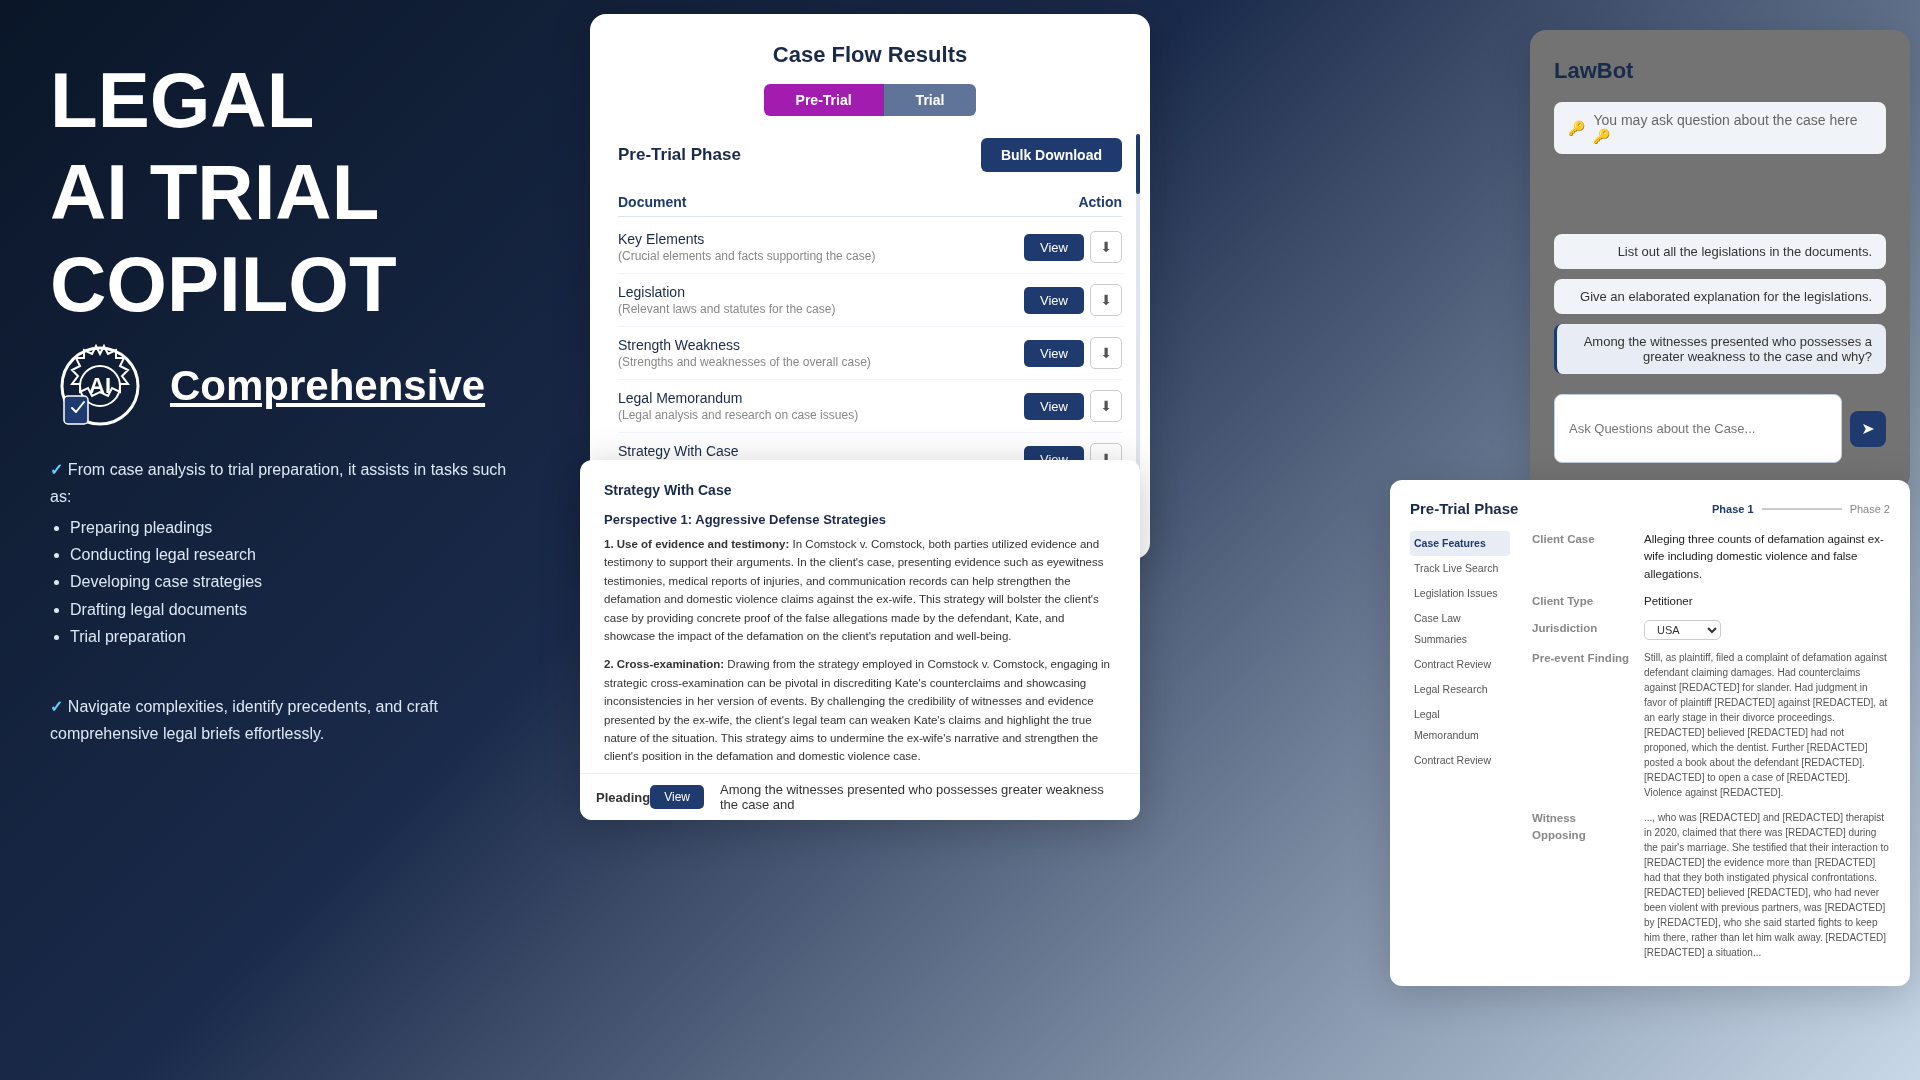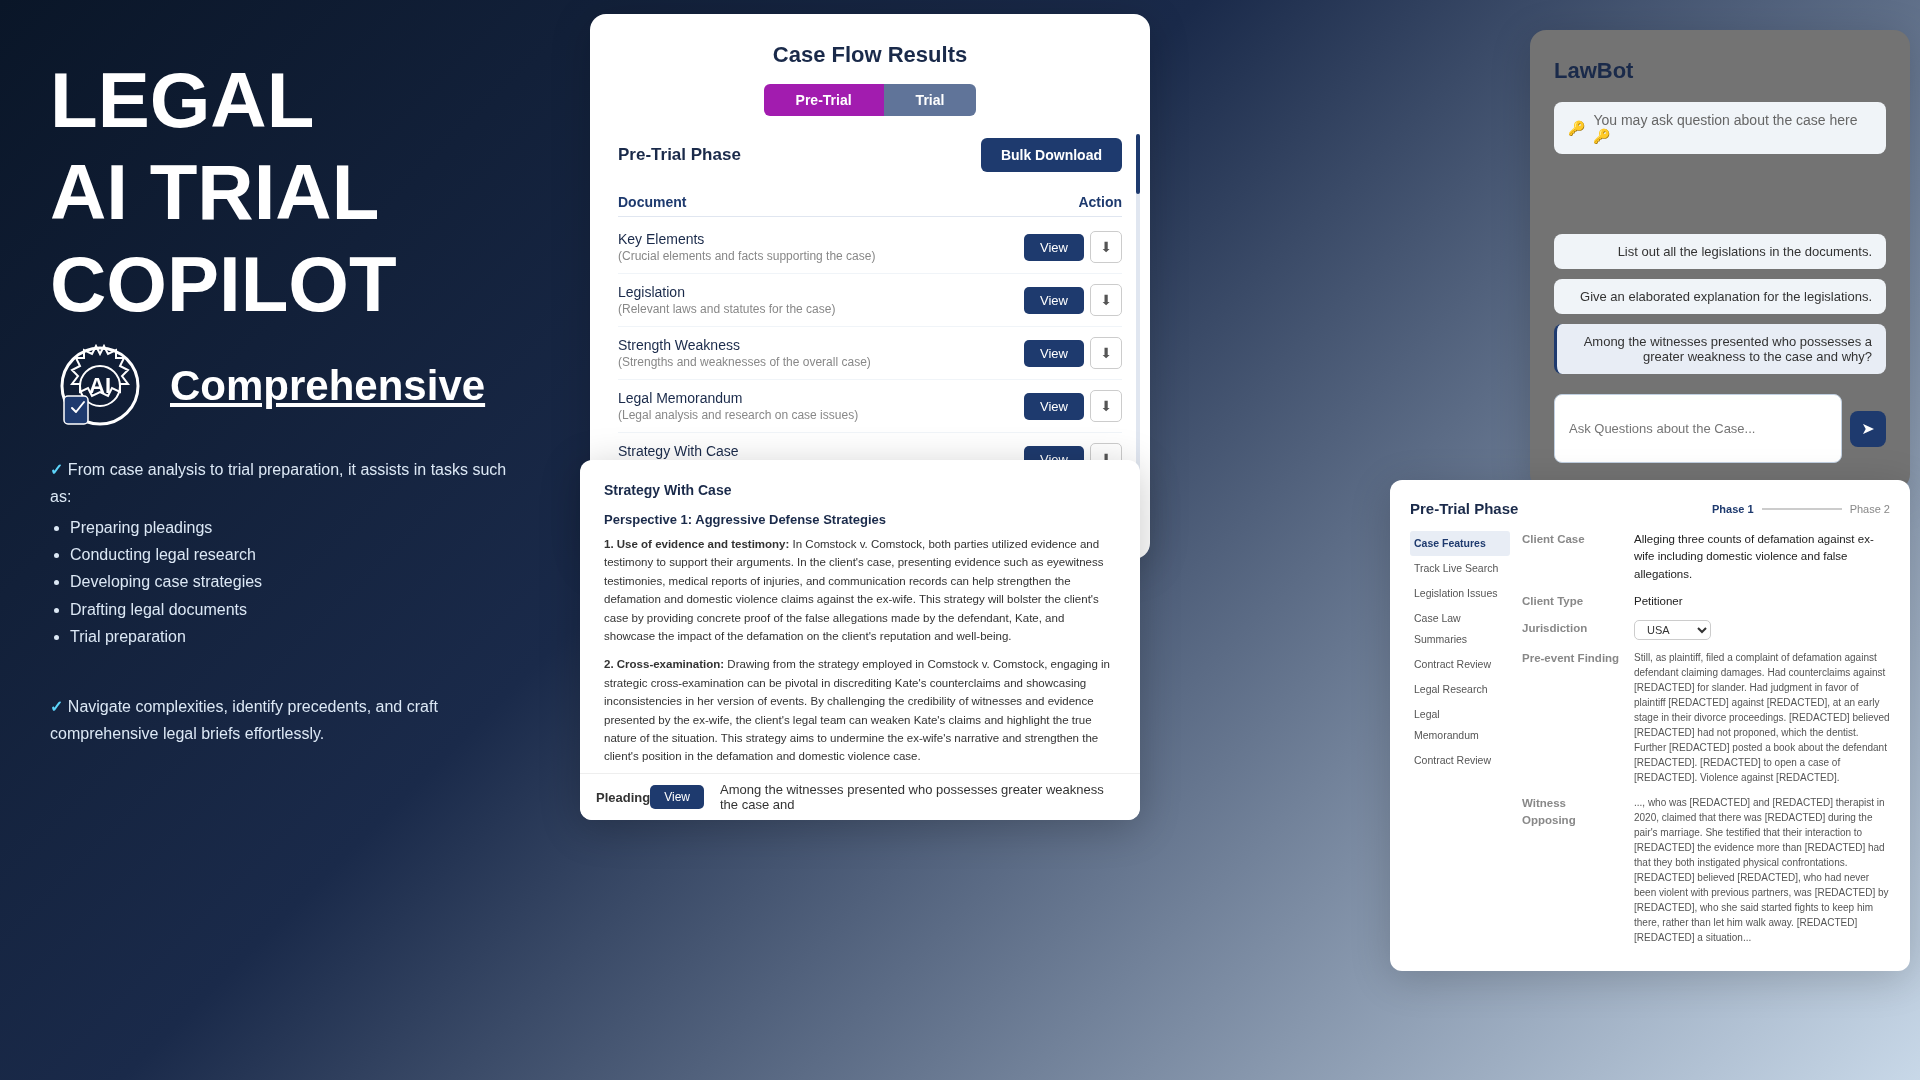--- a/index.html
+++ b/index.html
@@ -382,21 +382,21 @@
     .sidebar-nav-item { cursor: pointer; padding: 2px 4px; border-radius: 3px; }
     .sidebar-nav-item.active { background: #e8edf5; color: #1e3a6e; font-weight: 600; }
     .pretrial-content { flex: 1; }
     .pretrial-row {
       display: flex;
       gap: 12px;
       margin-bottom: 10px;
       font-size: 11.5px;
       line-height: 1.5;
     }
-    .pretrial-label { color: #888; font-weight: 600; width: 100px; flex-shrink: 0; }
+    .pretrial-label { color: #888; font-weight: 600; width: 100px; flex-shrink: 0; margin-left: 10px; }
     .pretrial-value { color: #222; flex: 1; }
     .pretrial-select {
       border: 1px solid #ccc;
       border-radius: 5px;
       padding: 2px 8px;
       font-size: 11px;
       background: white;
       color: #333;
       cursor: pointer;
     }

